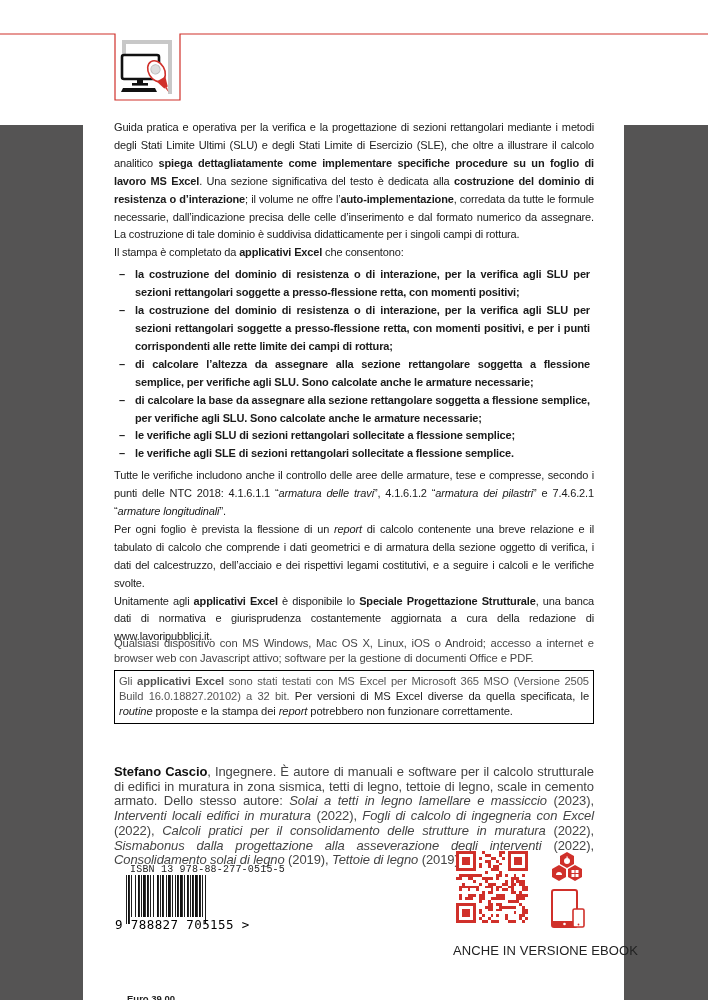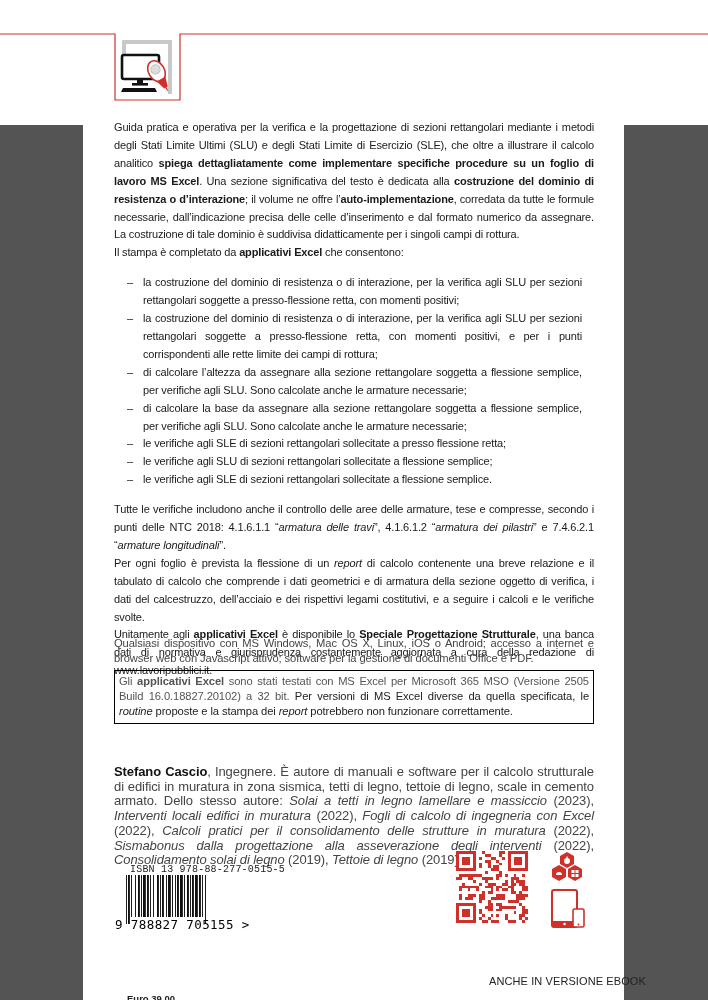--- a/index.html
+++ b/index.html
@@ -16,21 +16,21 @@
   .top-line { position: absolute; left: 0; top: 0; width: 708px; height: 110px; }
   .logo-icon { position: absolute; left: 119px; top: 38px; width: 56px; height: 58px; }
 
   .content { position: absolute; left: 114px; width: 480px; }
   .main-text {
     top: 119px; font-size: 11px; line-height: 17.9px; letter-spacing: -0.15px;
     text-align: justify; color: #1a1a1a;
   }
   .main-text p { margin: 0; }
   .main-text b { font-weight: bold; }
-  .main-text ul { list-style: none; margin: 12px; padding: 0; }
+  .main-text ul { list-style: none; margin: 4px; padding: 0; font-weight: bold; }
   .main-text li { position: relative; padding-left: 17px; }
   .main-text li::before { content: "–"; position: absolute; left: 1px; top: 0; }
 
   .req { top: 636px; font-size: 11.2px; line-height: 15.2px; color: #333; letter-spacing: -0.1px; }
   .req-title { font-weight: bold; font-size: 10.8px; color: #1a1a1a; margin-bottom: 1px; letter-spacing: -0.2px; }
   .req-body { text-align: justify; color: #444; }
   .req-box {
     margin-top: 4px; border: 1px solid #000000; padding: 3px 4px 4px 4px;
     font-size: 11.2px; line-height: 14.8px; color: #555; text-align: justify;
   }
@@ -40,21 +40,21 @@
   .author b { color: #111; }
 
   .isbn { position: absolute; left: 130px; top: 864px; font-family: Liberation Mono, monospace; font-size: 10px; color: #222; letter-spacing: 0.2px; }
   .barcode { position: absolute; left: 126px; top: 875px; width: 104px; height: 49px; }
   .barcode-digits { position: absolute; left: 115px; top: 917px; font-family: "DejaVu Sans Mono", "Liberation Mono", monospace; font-size: 12.5px; color: #000000; letter-spacing: 0.4px; background: transparent; }
   .price { position: absolute; left: 127px; top: 993px; font-size: 9.5px; font-weight: bold; color: #222; text-align: center; }
 
   .qr { position: absolute; left: 456px; top: 851px; width: 72px; height: 72px; }
   .os-icons { position: absolute; left: 550px; top: 851px; width: 34px; height: 32px; }
   .devices-icon { position: absolute; left: 551px; top: 889px; width: 34px; height: 40px; }
-  .ebook-label { position: absolute; left: 489px; top: 943px; font-size: 11px; color: #222; letter-spacing: 0.1px; margin-top: 32px; }
+  .ebook-label { position: absolute; left: 453px; top: 943px; font-size: 13px; color: #222; letter-spacing: 0.1px; }
 </style>
 </head>
 <body>
 
 <div class="side-bar side-left"></div>
 <div class="side-bar side-right"></div>
 
 <svg class="top-line" viewBox="0 0 708 110" width="708" height="110">
   <polyline points="0,34 115,34 115,100 180,100 180,34 708,34" fill="none" stroke="#d0302a" stroke-width="1.2"></polyline>
 </svg>
@@ -74,21 +74,20 @@
 </svg>
 
 <div class="content main-text">
   <p id="p1"><span>Guida pratica e operativa per la verifica e la progettazione di sezioni rettangolari mediante i metodi degli Stati Limite Ultimi (SLU) e degli Stati Limite di Esercizio (SLE), che oltre a illustrare il calcolo analitico </span><b>spiega dettagliatamente come implementare specifiche procedure su un foglio di lavoro MS Excel</b><span>. Una sezione significativa del testo è dedicata alla </span><b>costruzione del dominio di resistenza o d’interazione</b><span>; il volume ne offre l’</span><b>auto-implementazione</b><span>, corredata da tutte le formule necessarie, dall’indicazione precisa delle celle d’inserimento e dal formato numerico da assegnare. La costruzione di tale dominio è suddivisa didatticamente per i singoli campi di rottura.</span></p>
   <p id="p2"><span>Il stampa è completato da </span><b>applicativi Excel</b><span> che consentono:</span></p>
   <ul>
     <li>la costruzione del dominio di resistenza o di interazione, per la verifica agli SLU per sezioni rettangolari soggette a presso-flessione retta, con momenti positivi;</li>
     <li>la costruzione del dominio di resistenza o di interazione, per la verifica agli SLU per sezioni rettangolari soggette a presso-flessione retta, con momenti positivi, e per i punti corrispondenti alle rette limite dei campi di rottura;</li>
     <li>di calcolare l’altezza da assegnare alla sezione rettangolare soggetta a flessione semplice, per verifiche agli SLU. Sono calcolate anche le armature necessarie;</li>
     <li>di calcolare la base da assegnare alla sezione rettangolare soggetta a flessione semplice, per verifiche agli SLU. Sono calcolate anche le armature necessarie;</li>
-    <li>le verifiche agli SLE di sezioni rettangolari sollecitate a presso flessione retta;</li>
     <li>le verifiche agli SLU di sezioni rettangolari sollecitate a flessione semplice;</li>
     <li>le verifiche agli SLE di sezioni rettangolari sollecitate a flessione semplice.</li>
   </ul>
   <p id="p3"><span>Tutte le verifiche includono anche il controllo delle aree delle armature, tese e compresse, secondo i punti delle NTC 2018: 4.1.6.1.1 “</span><i>armatura delle travi</i><span>”, 4.1.6.1.2 “</span><i>armatura dei pilastri</i><span>” e 7.4.6.2.1 “</span><i>armature longitudinali</i><span>”.</span></p>
   <p id="p4"><span>Per ogni foglio è prevista la flessione di un </span><i>report</i><span> di calcolo contenente una breve relazione e il tabulato di calcolo che comprende i dati geometrici e di armatura della sezione oggetto di verifica, i dati del calcestruzzo, dell’acciaio e dei rispettivi legami costitutivi, e a seguire i calcoli e le verifiche svolte.</span></p>
   <p id="p5"><span>Unitamente agli </span><b>applicativi Excel</b><span> è disponibile lo </span><b>Speciale Progettazione Strutturale</b><span>, una banca dati di normativa e giurisprudenza costantemente aggiornata a cura della redazione di www.lavoripubblici.it.</span></p>
 </div>
 
 <div class="content req">
   <div class="req-body">Qualsiasi dispositivo con MS Windows, Mac OS X, Linux, iOS o Android; accesso a internet e browser web con Javascript attivo; software per la gestione di documenti Office e PDF.</div>

